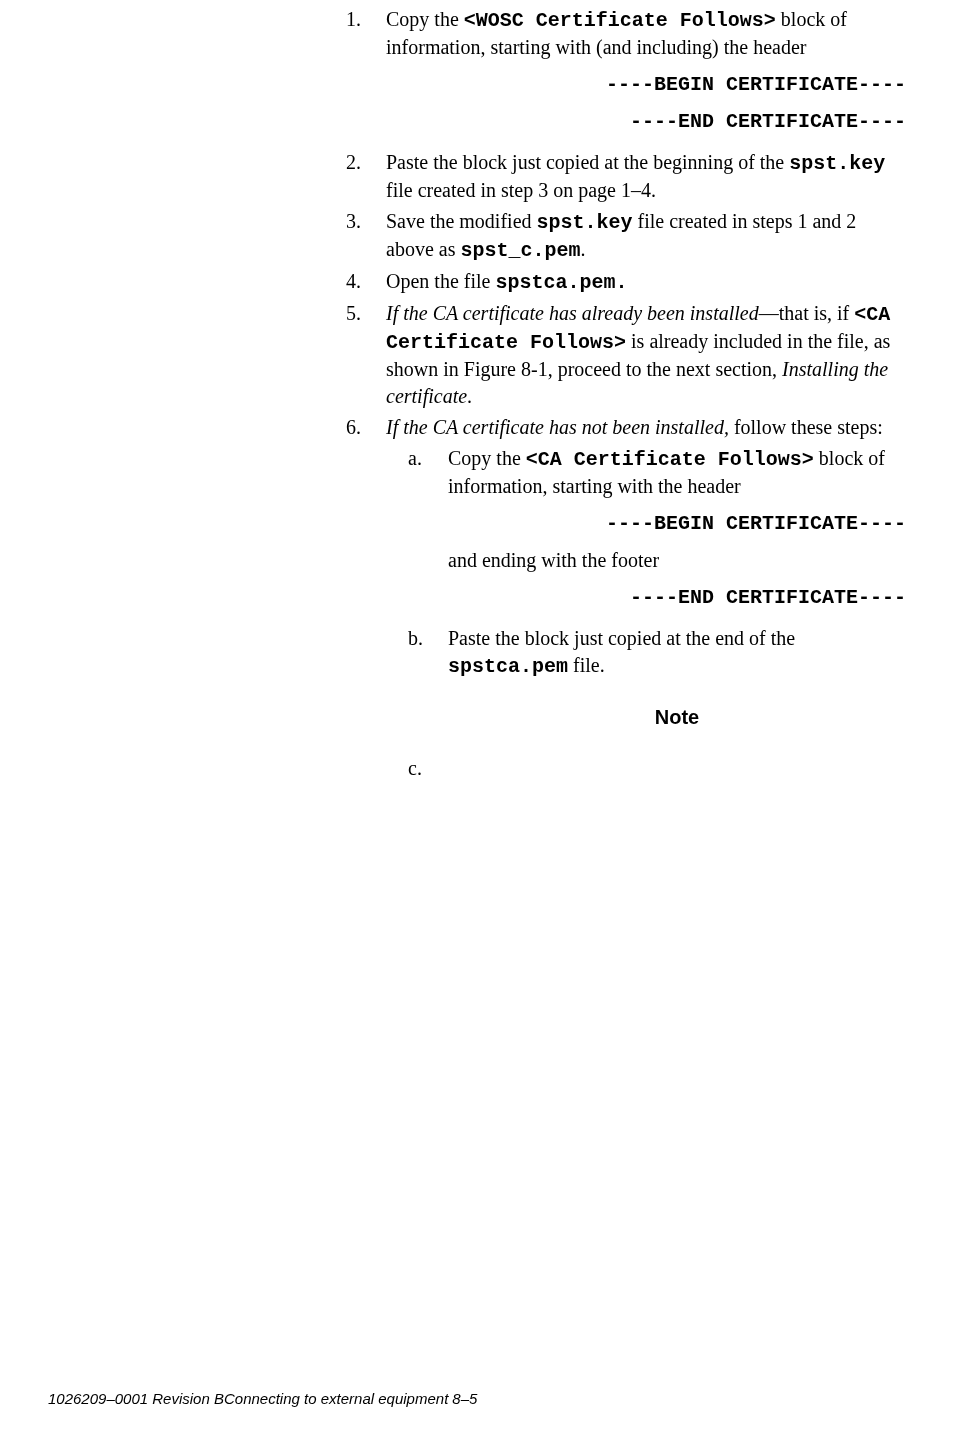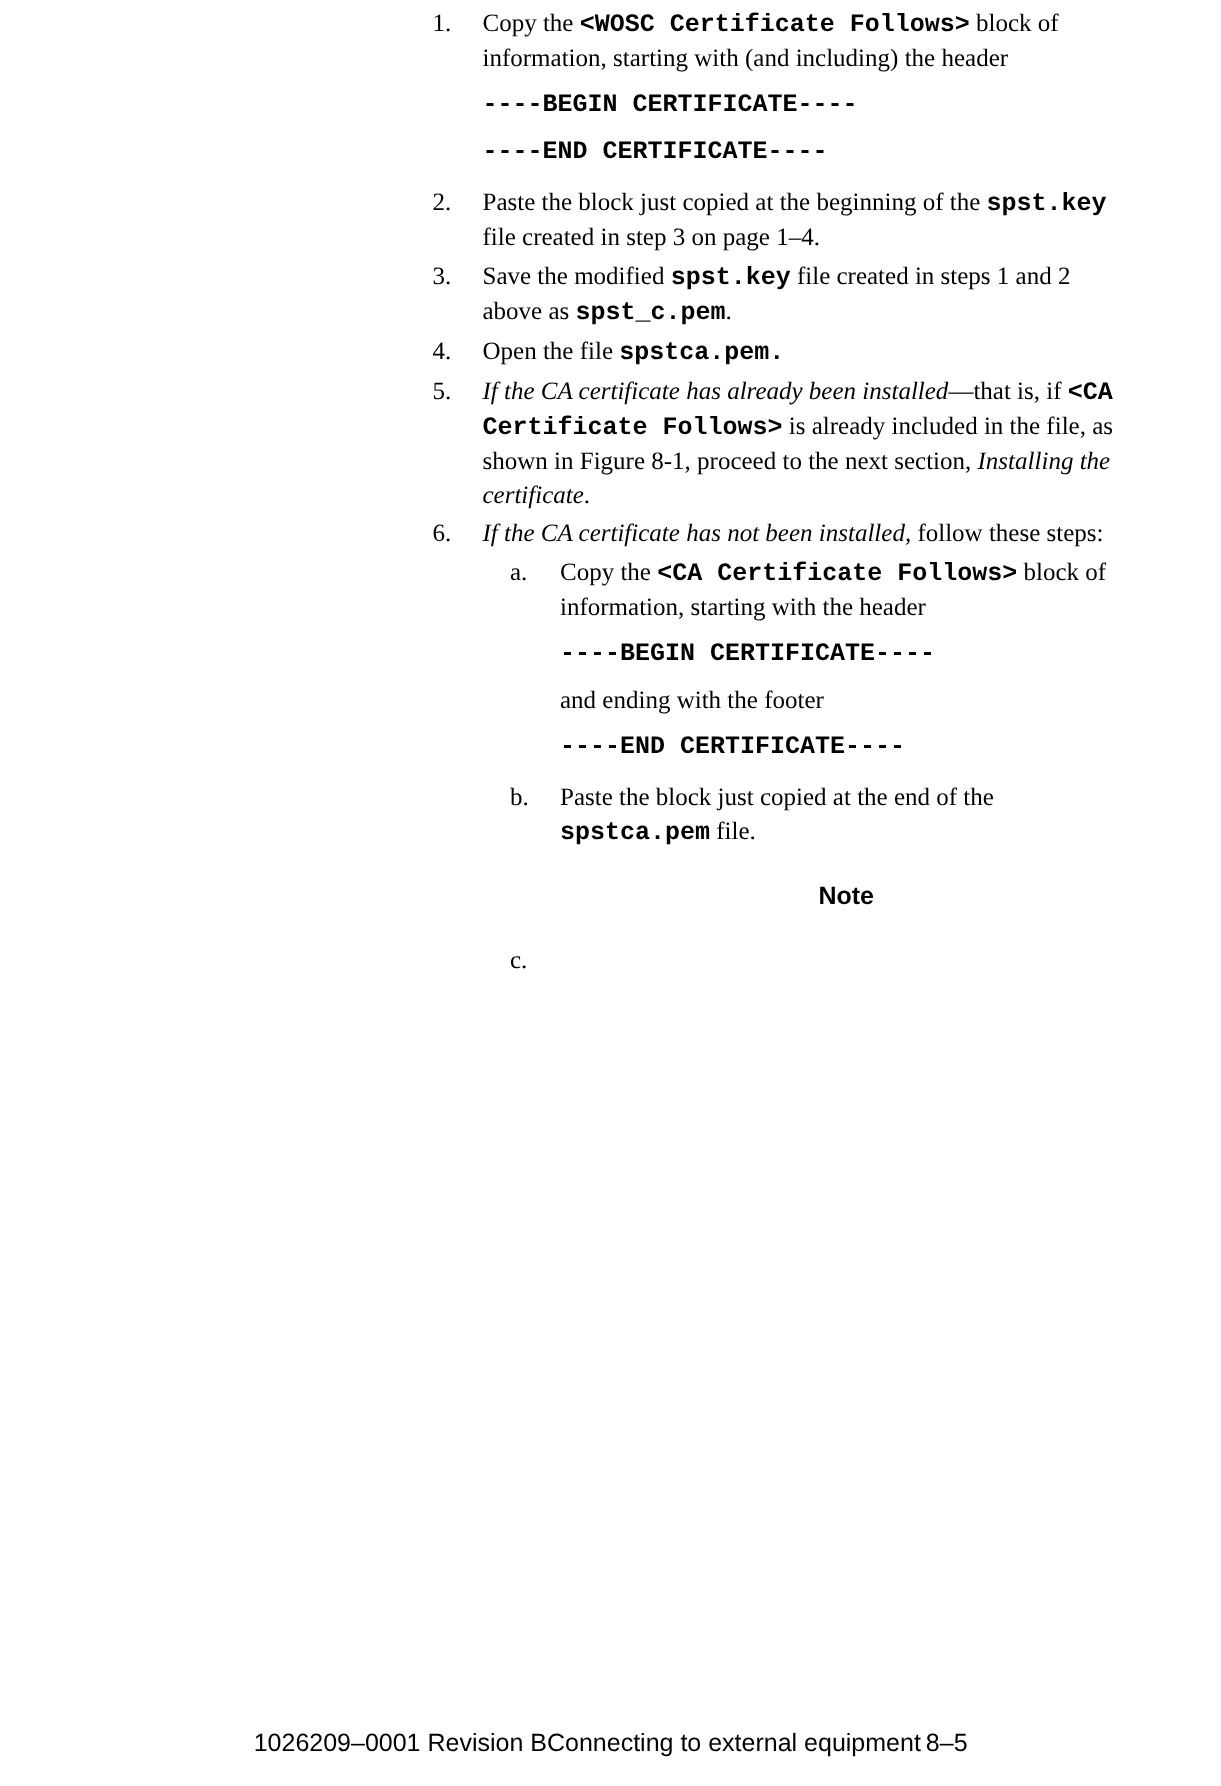--- a/index.html
+++ b/index.html
@@ -20,20 +20,21 @@
     }
     .content {
       position: absolute;
       left: 346px;
       top: 6px;
       width: 560px;
     }
     .mono {
       font-family: "Courier New", Courier, monospace;
       font-weight: bold;
+      text-align: right;
     }
     .italic {
       font-style: italic;
     }
     ol.outer {
       list-style: none;
       padding: 0;
       margin: 0;
     }
     ol.outer > li {
@@ -82,23 +83,24 @@
     }
     .note-text {
       text-align: justify;
     }
     .footer {
       position: absolute;
       bottom: 20px;
       left: 48px;
       right: 48px;
       font-family: Arial, Helvetica, sans-serif;
-      font-size: 20px;
+      font-style: italic;
+      font-size: 15px;
       display: flex;
-      justify-content: center;
+      justify-content: flex-start;
     }
     .footer .right {
       text-align: right;
     }
     .footer .pg {
       margin-left: 4px;
     }
   </style>
 </head>
 <body>

